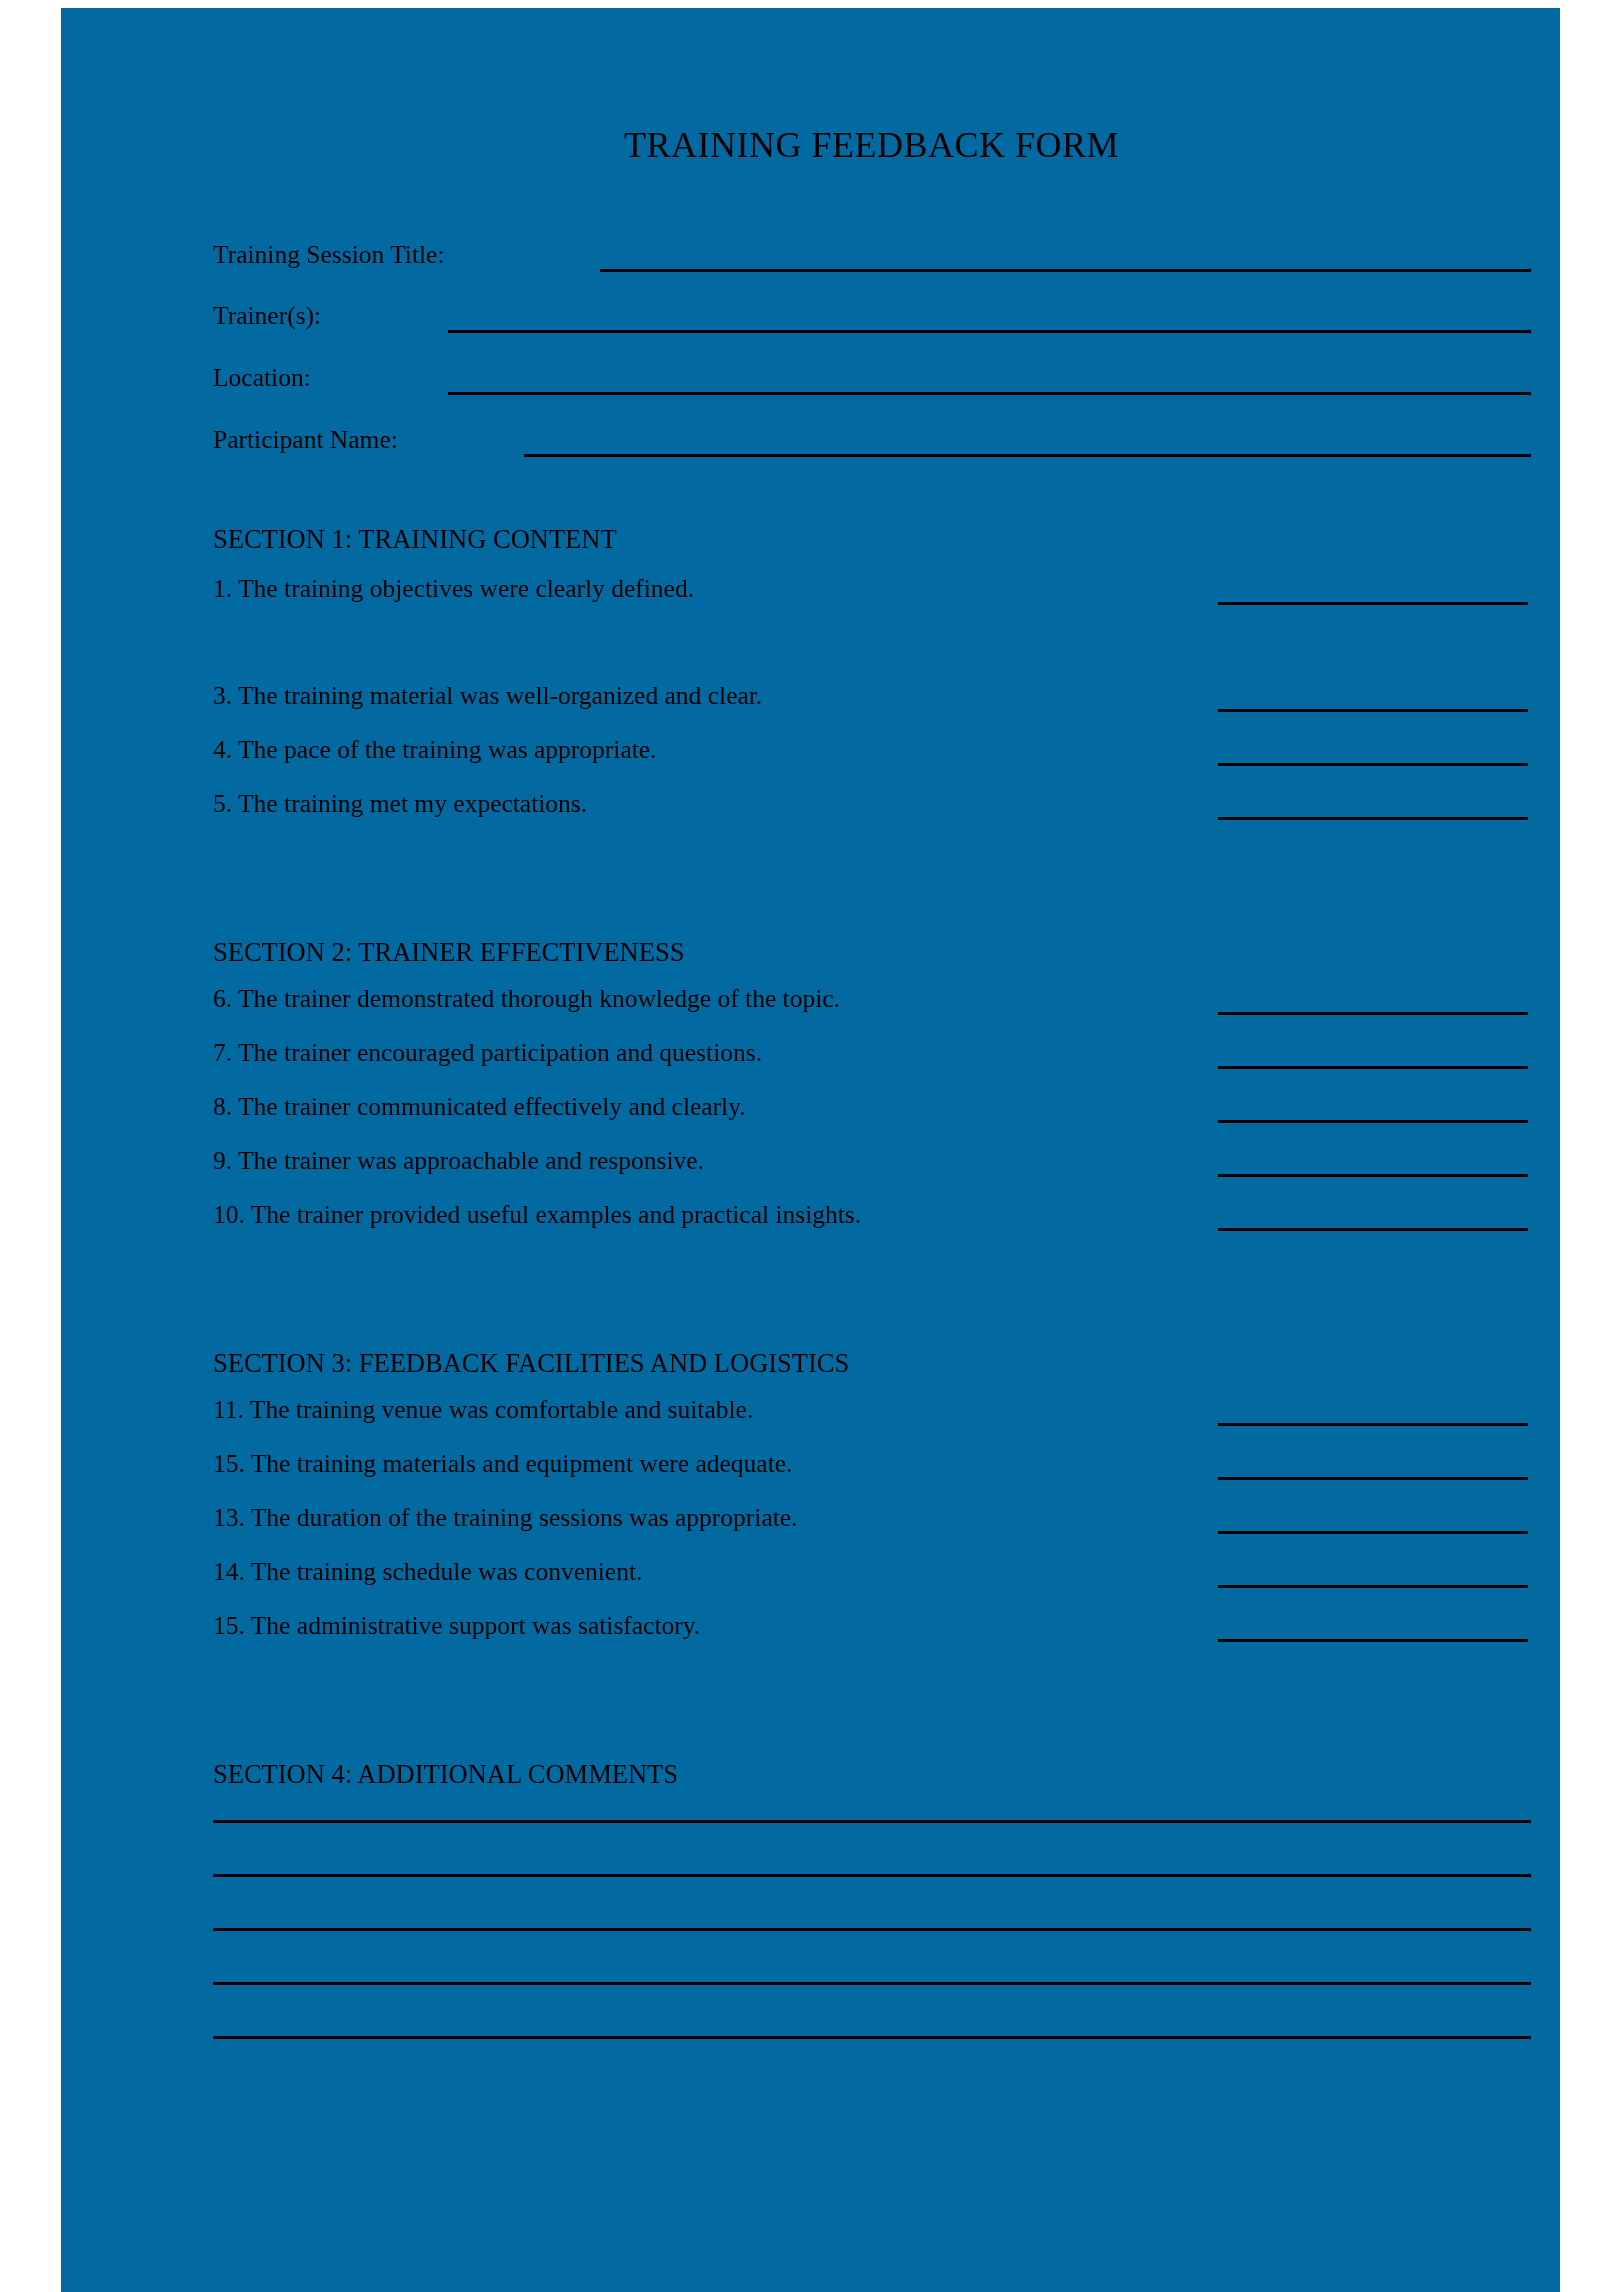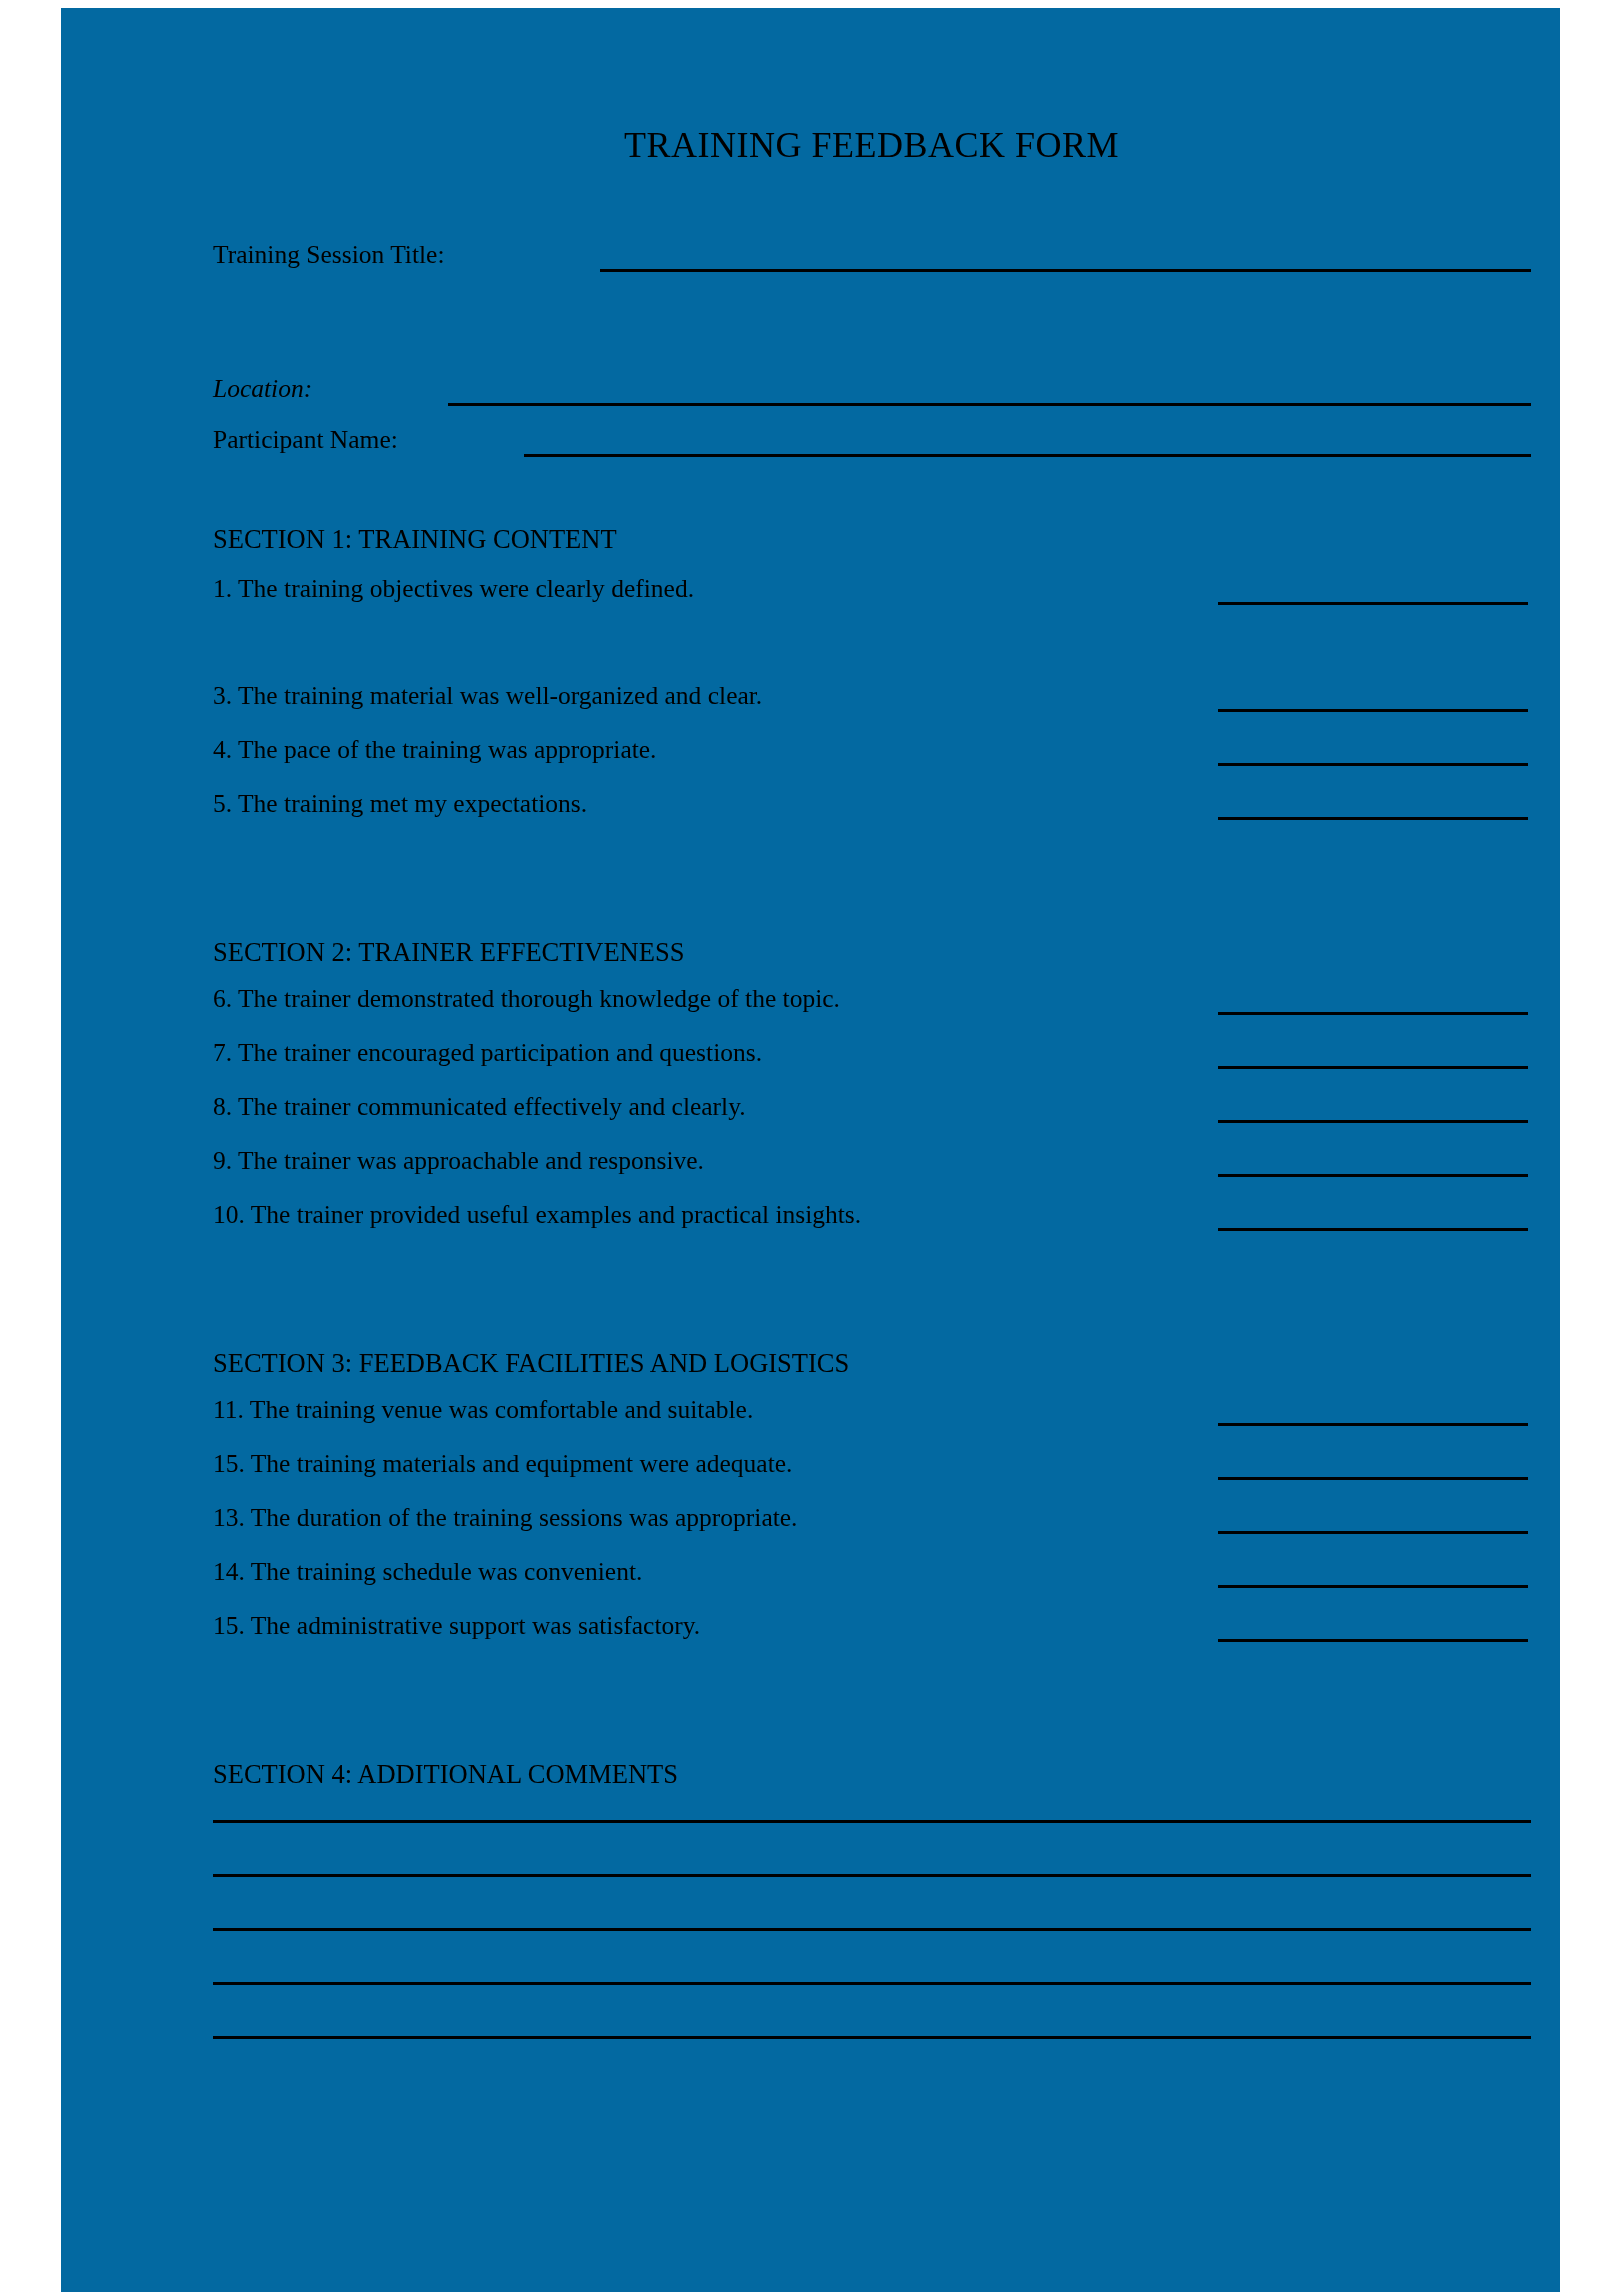--- a/index.html
+++ b/index.html
@@ -101,22 +101,26 @@
 
 <div class="page">
 
   <div class="doc-title">TRAINING FEEDBACK FORM</div>
 
   <div class="field-row" style="top:232px;">
     <span class="field-label">Training Session Title:</span>
     <span class="field-rule" style="width:931px;"></span>
   </div>
 
-
-  <div class="field-row" style="top:366px;font-style:italic;">
+  <div class="field-row" style="top:293px;">
+    <span class="field-label">Trainer(s):</span>
+    <span class="field-rule" style="width:1083px;"></span>
+  </div>
+
+  <div class="field-row" style="top:355px;">
     <span class="field-label">Location:</span>
     <span class="field-rule" style="width:1083px;"></span>
   </div>
 
   <div class="field-row" style="top:417px;">
     <span class="field-label">Participant Name:</span>
     <span class="field-rule" style="width:1007px;"></span>
   </div>
 
   <div class="section-heading" style="top:518px;">SECTION 1: TRAINING CONTENT</div>

